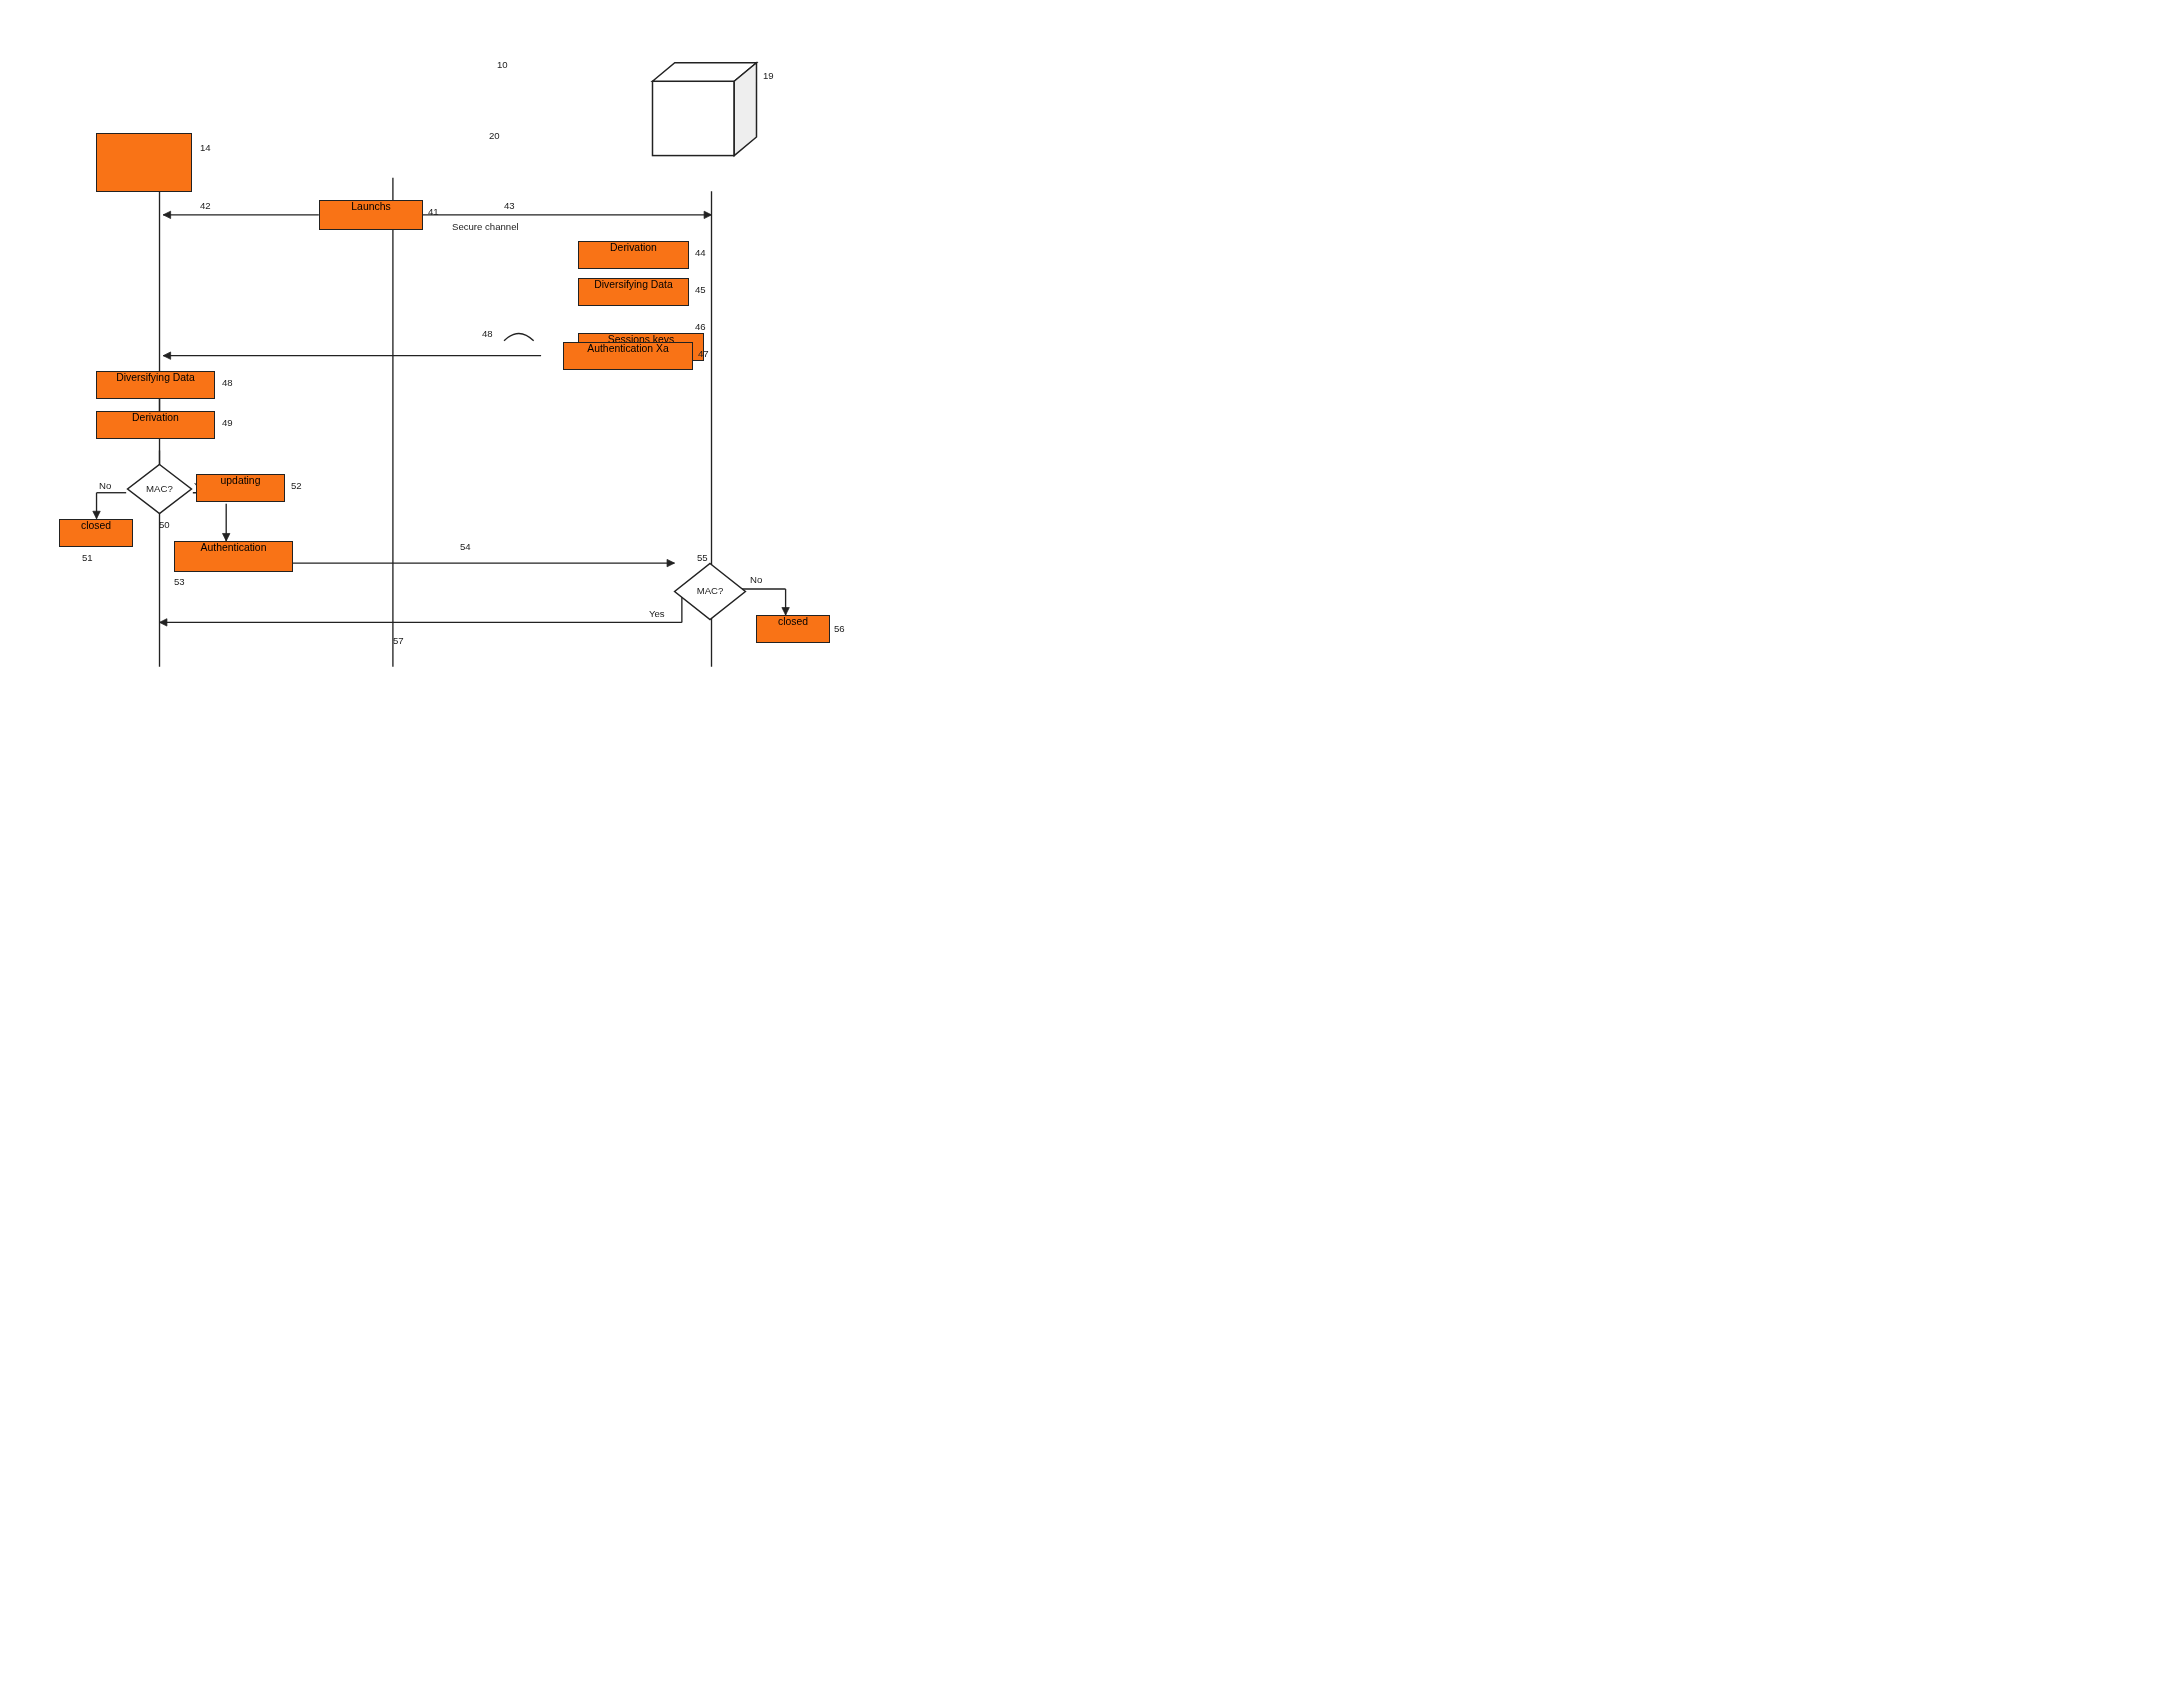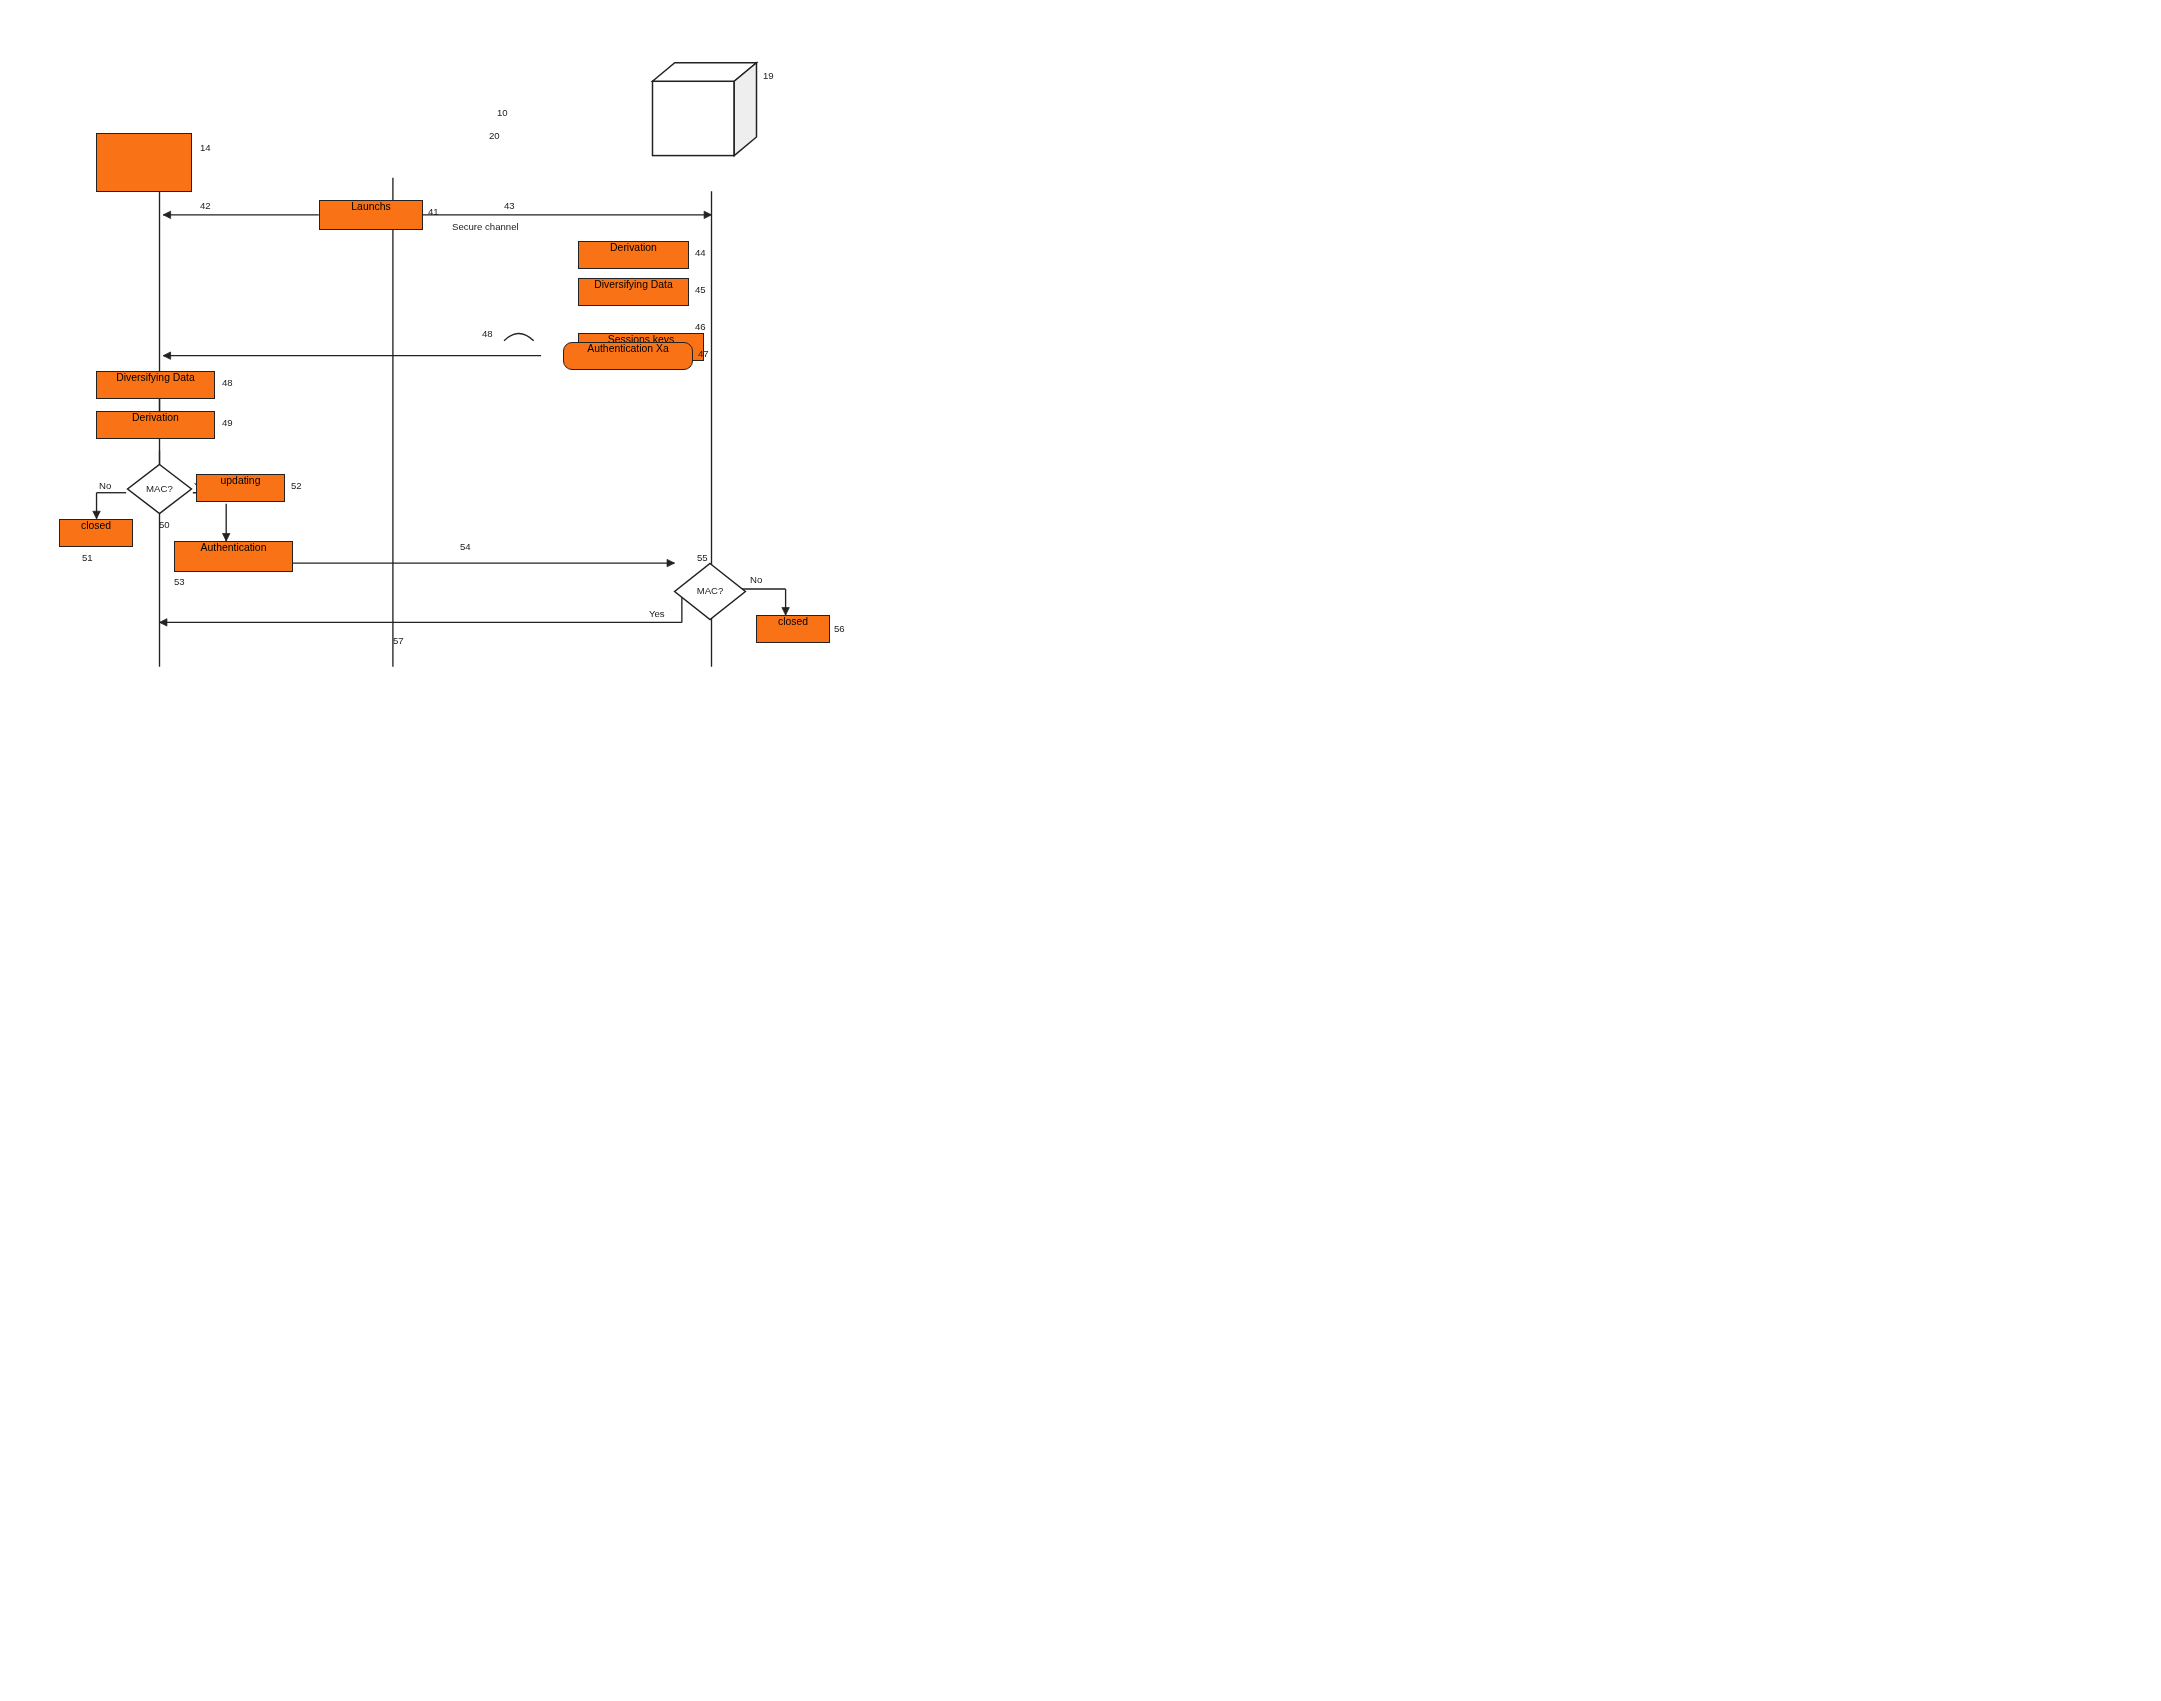--- a/index.html
+++ b/index.html
@@ -101,21 +101,21 @@
     <line x1="1000" y1="795" x2="1060" y2="795"></line>
     <line x1="1060" y1="795" x2="1060" y2="830"></line>
     <polygon points="1060,830 1055,820 1065,820"></polygon>
 
     <line x1="920" y1="800" x2="920" y2="840"></line>
 
     <path d="M 680,460 Q 700,440 720,460"></path>
   </svg>
 
 
-  <div class="label" style="left:497px; top:59px;margin-top:48px;">10</div>
+  <div class="label" style="left:497px; top:59px;">10</div>
 
   <div class="label" style="left:489px; top:130px;">20</div>
 
   <div class="box" style="left:96px; top:133px; width:96px; height:59px;">
   </div>
   <div class="label" style="left:200px; top:142px;">14</div>
 
   <div style="position:absolute; left:645px; top:59px; width:111px; height:96px;">
     <svg width="119" height="104" viewBox="0 0 160 140">
 
@@ -146,21 +146,21 @@
   <div class="box" style="left:578px; top:278px; width:111px; height:28px;">
     <span>Diversifying Data</span>
   </div>
   <div class="label" style="left:695px; top:284px;">45</div>
 
   <div class="box" style="left:578px; top:333px; width:126px; height:28px;">
     <span>Sessions keys</span>
   </div>
   <div class="label" style="left:695px; top:321px;text-align:right;">46</div>
 
-  <div class="box" style="left:563px; top:342px; width:130px; height:28px;border-radius:9px;">
+  <div class="box" style="left:563px; top:342px; width:130px; height:28px;">
     <span>Authentication Xa</span>
   </div>
   <div class="label" style="left:698px; top:348px;">47</div>
 
   <div class="label" style="left:482px; top:328px;">48</div>
 
   <div class="box" style="left:96px; top:371px; width:119px; height:28px;">
     <span>Diversifying Data</span>
   </div>
   <div class="label" style="left:222px; top:377px;">48</div>

